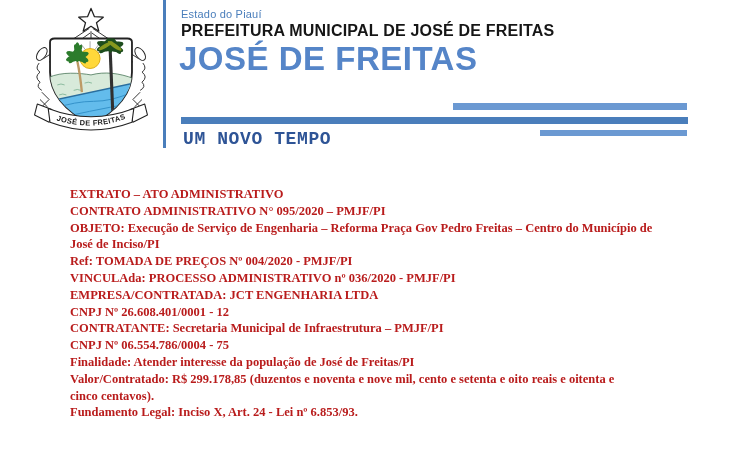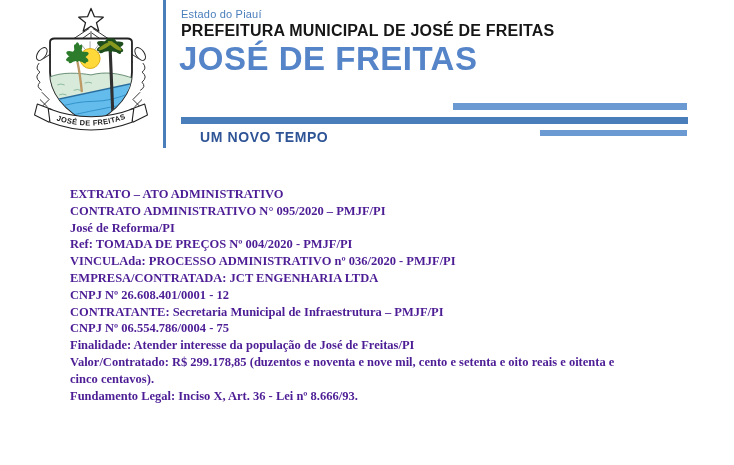--- a/index.html
+++ b/index.html
@@ -9,26 +9,26 @@
   
   .crest{position:absolute;left:30px;top:2px;width:122px;height:144px;}
   .divider{position:absolute;left:163px;top:0;width:2.5px;height:148px;background:#4a7ebb;}
   .estado{position:absolute;left:181px;top:8px;font-size:11px;color:#4a7ebb;letter-spacing:.2px;}
   .prefeitura{position:absolute;left:181px;top:22px;font-size:16px;font-weight:bold;color:#161616;letter-spacing:.2px;}
   .city-title{position:absolute;left:179px;top:40px;font-size:33px;font-weight:bold;color:#5585c8;letter-spacing:.5px;}
   .bar{position:absolute;}
   .bar1{left:453px;top:103px;width:234px;height:7px;background:#6b99d2;}
   .bar2{left:181px;top:117px;width:507px;height:7px;background:#4a7ebb;}
   .bar3{left:540px;top:130px;width:147px;height:6px;background:#6b99d2;}
-  .slogan{position:absolute;left:200px;top:129px;font-family:Liberation Sans, sans-serif;
-          font-weight:bold;font-size:14px;color:#2e5496;letter-spacing:.6px;}
+  .slogan{position:absolute;left:183px;top:129px;font-family:Liberation Mono, monospace;
+          font-weight:bold;font-size:18px;color:#2e5496;letter-spacing:.6px;}
 
   
   .body-text{position:absolute;left:70px;top:186px;font-family:"Liberation Serif",serif;
-             font-weight:bold;font-size:12.5px;line-height:16.8px;color:#4c1d95;white-space:nowrap;}
+             font-weight:bold;font-size:12.5px;line-height:16.8px;color:#b91c1c;white-space:nowrap;}
   .doc-line{height:16.8px;}
 </style>
 </head>
 <body>
 
 <div class="page">
 
   <header>
 
     <svg class="crest" viewBox="0 0 134 148" preserveAspectRatio="xMidYMid meet">
@@ -124,26 +124,27 @@
     <div class="bar bar1"></div>
     <div class="bar bar2"></div>
     <div class="bar bar3"></div>
 
     <div class="slogan">UM NOVO TEMPO</div>
   </header>
 
   <main class="body-text">
       <div class="doc-line">EXTRATO – ATO ADMINISTRATIVO</div>
       <div class="doc-line">CONTRATO ADMINISTRATIVO N° 095/2020 – PMJF/PI</div>
-      <div class="doc-line">José de Reforma/PI</div>
+      <div class="doc-line">OBJETO: Execução de Serviço de Engenharia – Reforma Praça Gov Pedro Freitas – Centro do Município de</div>
+      <div class="doc-line">José de Inciso/PI</div>
       <div class="doc-line">Ref: TOMADA DE PREÇOS Nº 004/2020 - PMJF/PI</div>
       <div class="doc-line">VINCULAda: PROCESSO ADMINISTRATIVO nº 036/2020 - PMJF/PI</div>
       <div class="doc-line">EMPRESA/CONTRATADA: JCT ENGENHARIA LTDA</div>
       <div class="doc-line">CNPJ Nº 26.608.401/0001 - 12</div>
       <div class="doc-line">CONTRATANTE: Secretaria Municipal de Infraestrutura – PMJF/PI</div>
       <div class="doc-line">CNPJ Nº 06.554.786/0004 - 75</div>
       <div class="doc-line">Finalidade: Atender interesse da população de José de Freitas/PI</div>
       <div class="doc-line">Valor/Contratado: R$ 299.178,85 (duzentos e noventa e nove mil, cento e setenta e oito reais e oitenta e</div>
       <div class="doc-line">cinco centavos).</div>
-      <div class="doc-line">Fundamento Legal: Inciso X, Art. 36 - Lei nº 8.666/93.</div>
+      <div class="doc-line">Fundamento Legal: Inciso X, Art. 24 - Lei nº 6.853/93.</div>
     </main>
 
 </div>
 
 </body></html>

